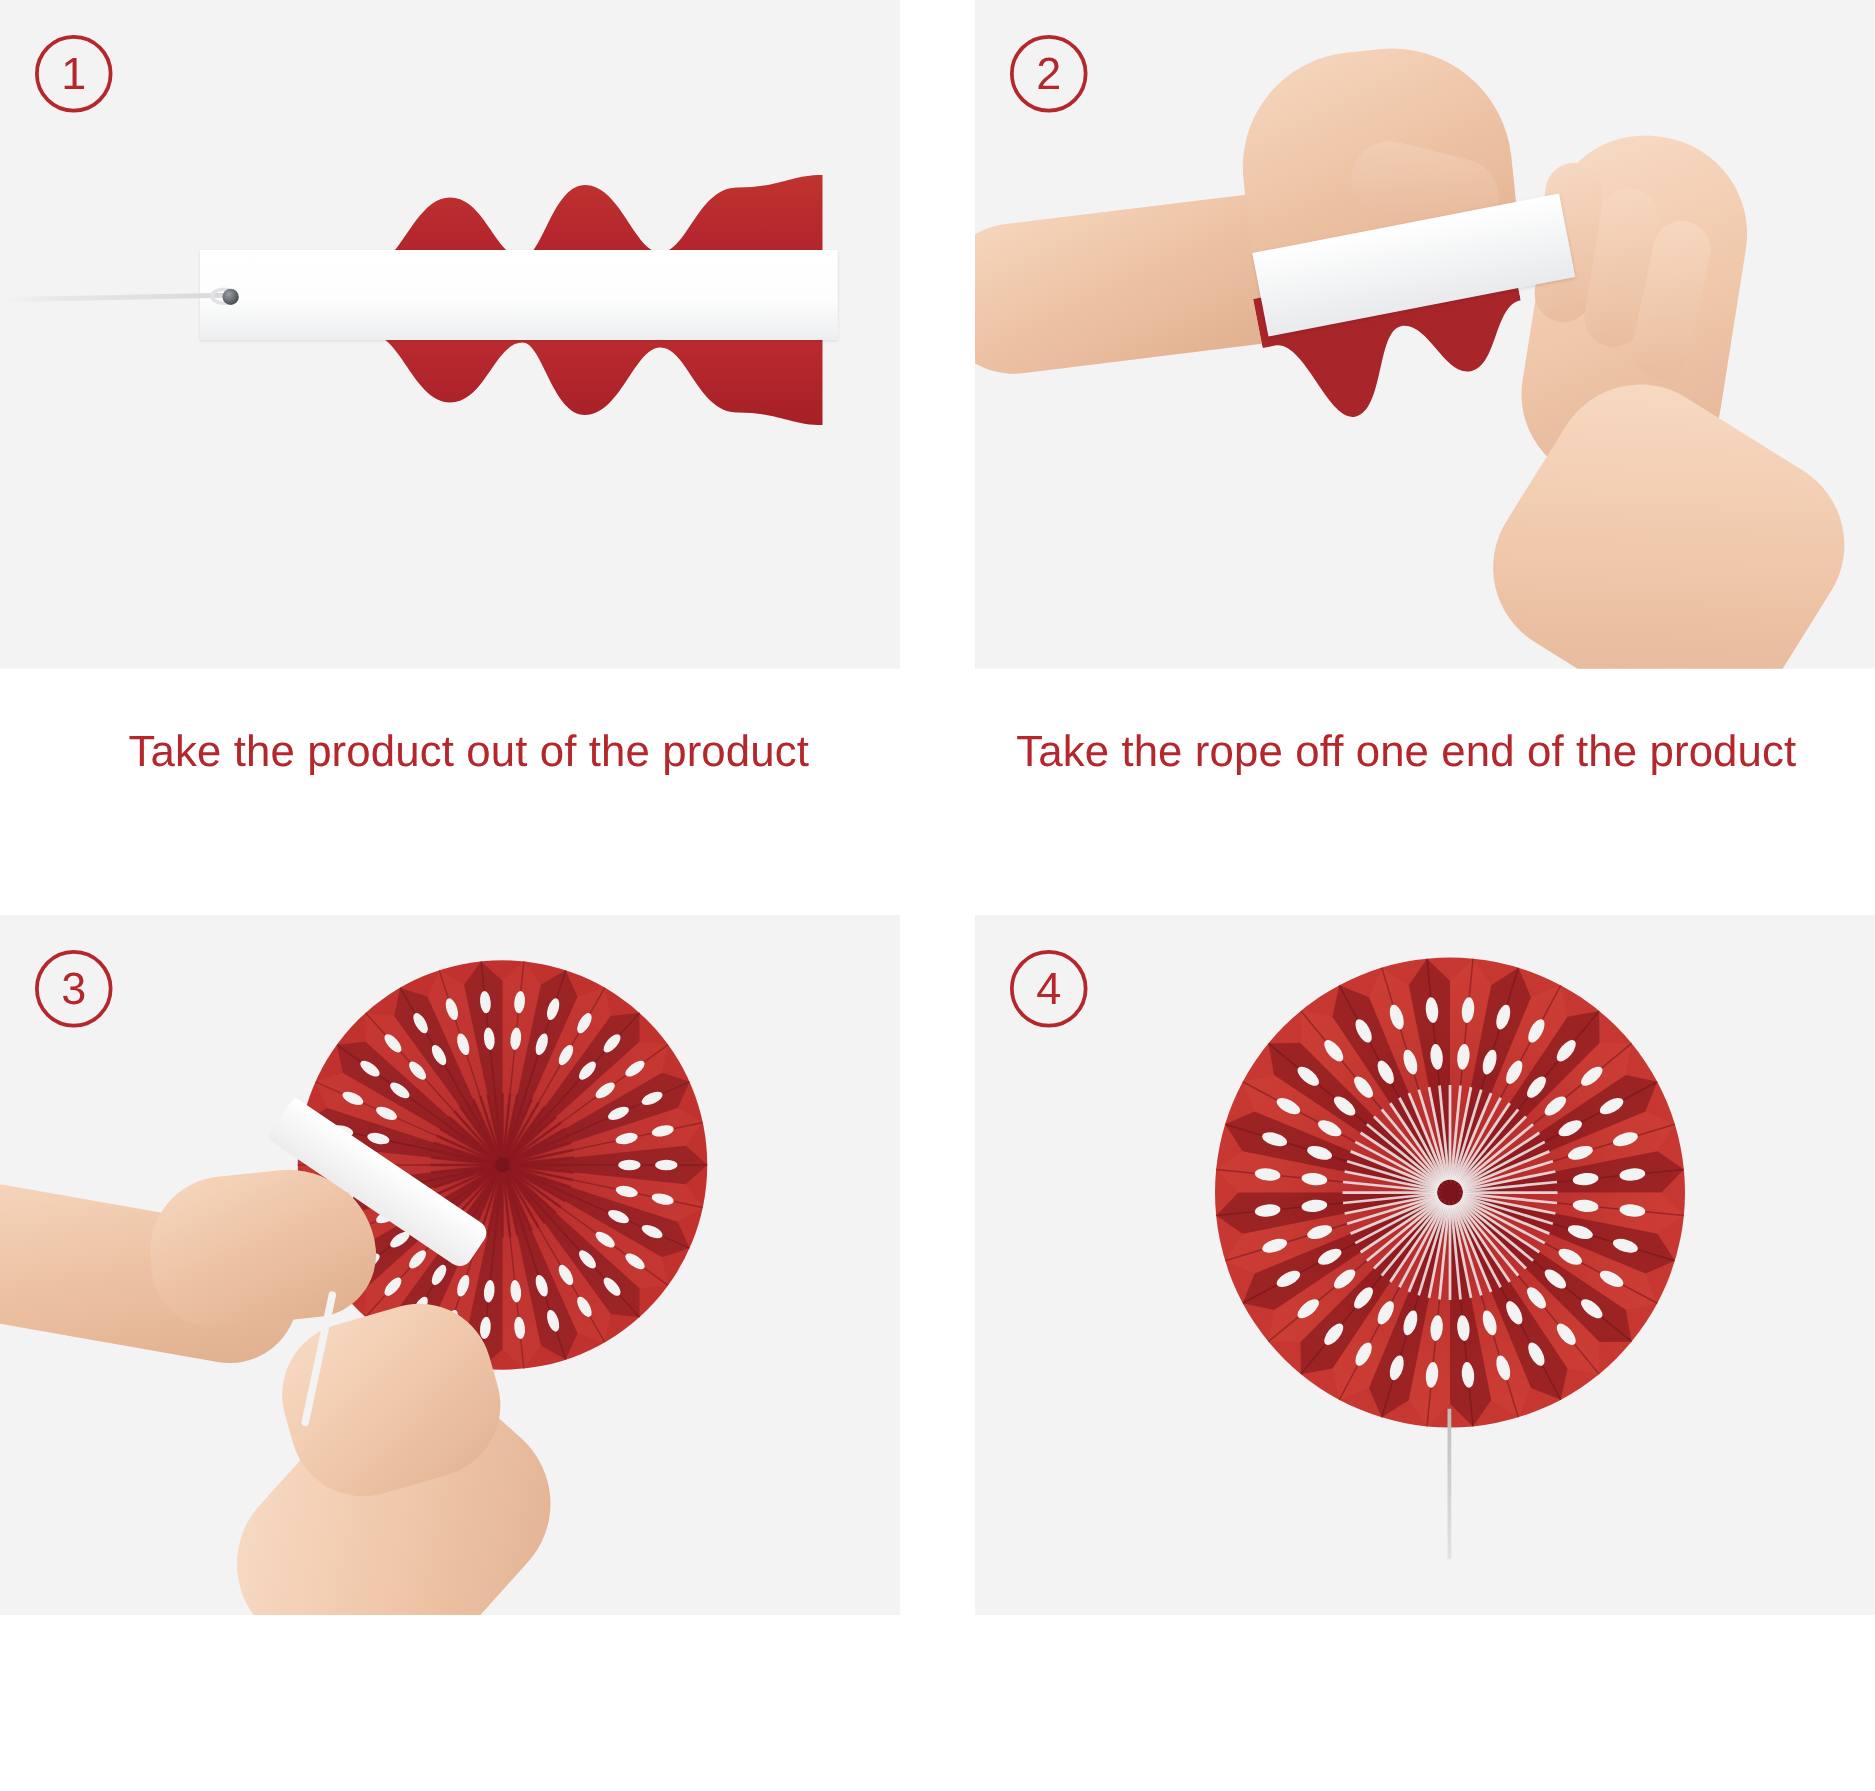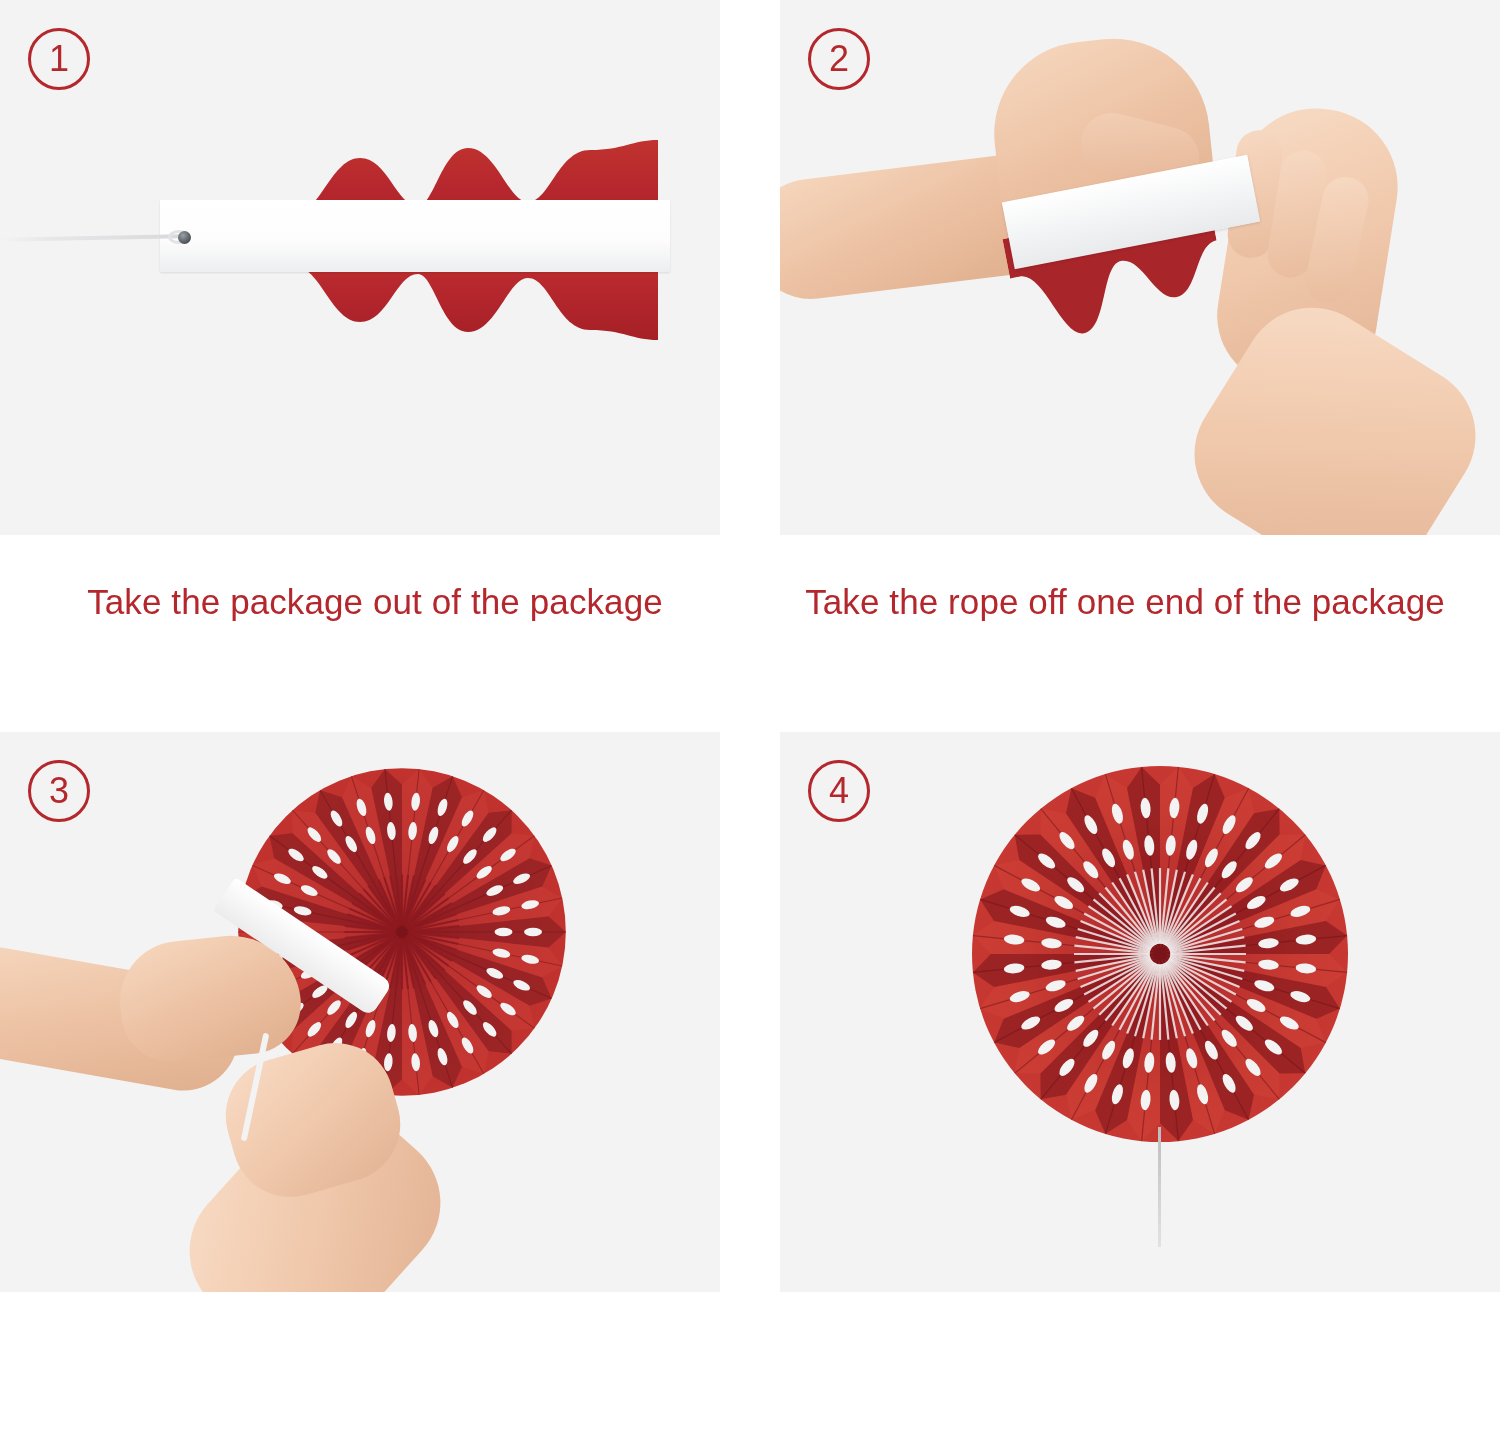--- a/index.html
+++ b/index.html
@@ -220,21 +220,21 @@
           <div class="p1-ring"></div>
           <div class="p1-eyelet"></div>
         </div>
       </div>
 
       <div class="badge">
         <span>1</span>
       </div>
 
       <div class="caption">
-        <span class="cap-line">Take the package out of the package</span>
+        <span class="cap-line">Take the product out of the product</span>
       </div>
     </div>
 
     <div class="cell top right">
       <div class="photo">
 
         <div class="p2-arm-l skin-a"></div>
         <div class="p2-hand-l skin-a"></div>
         <div class="p2-thumb-l"></div>
 
@@ -253,21 +253,21 @@
         <div class="p2-finger" style="left:494px; top:150px; transform:rotate(9deg);"></div>
         <div class="p2-finger" style="left:534px; top:176px; transform:rotate(12deg);"></div>
         <div class="p2-arm-r skin-b"></div>
       </div>
 
       <div class="badge">
         <span>2</span>
       </div>
 
       <div class="caption">
-        <span class="cap-line">Take the rope off one end of the package</span>
+        <span class="cap-line">Take the rope off one end of the product</span>
       </div>
     </div>
 
     <div class="cell bottom left">
       <div class="photo">
 
         <div class="p3-fan fanbox">
           <svg viewBox="0 0 400 400">
             <defs>
               <radialGradient id="rad3" cx="50%" cy="50%" r="55%">

